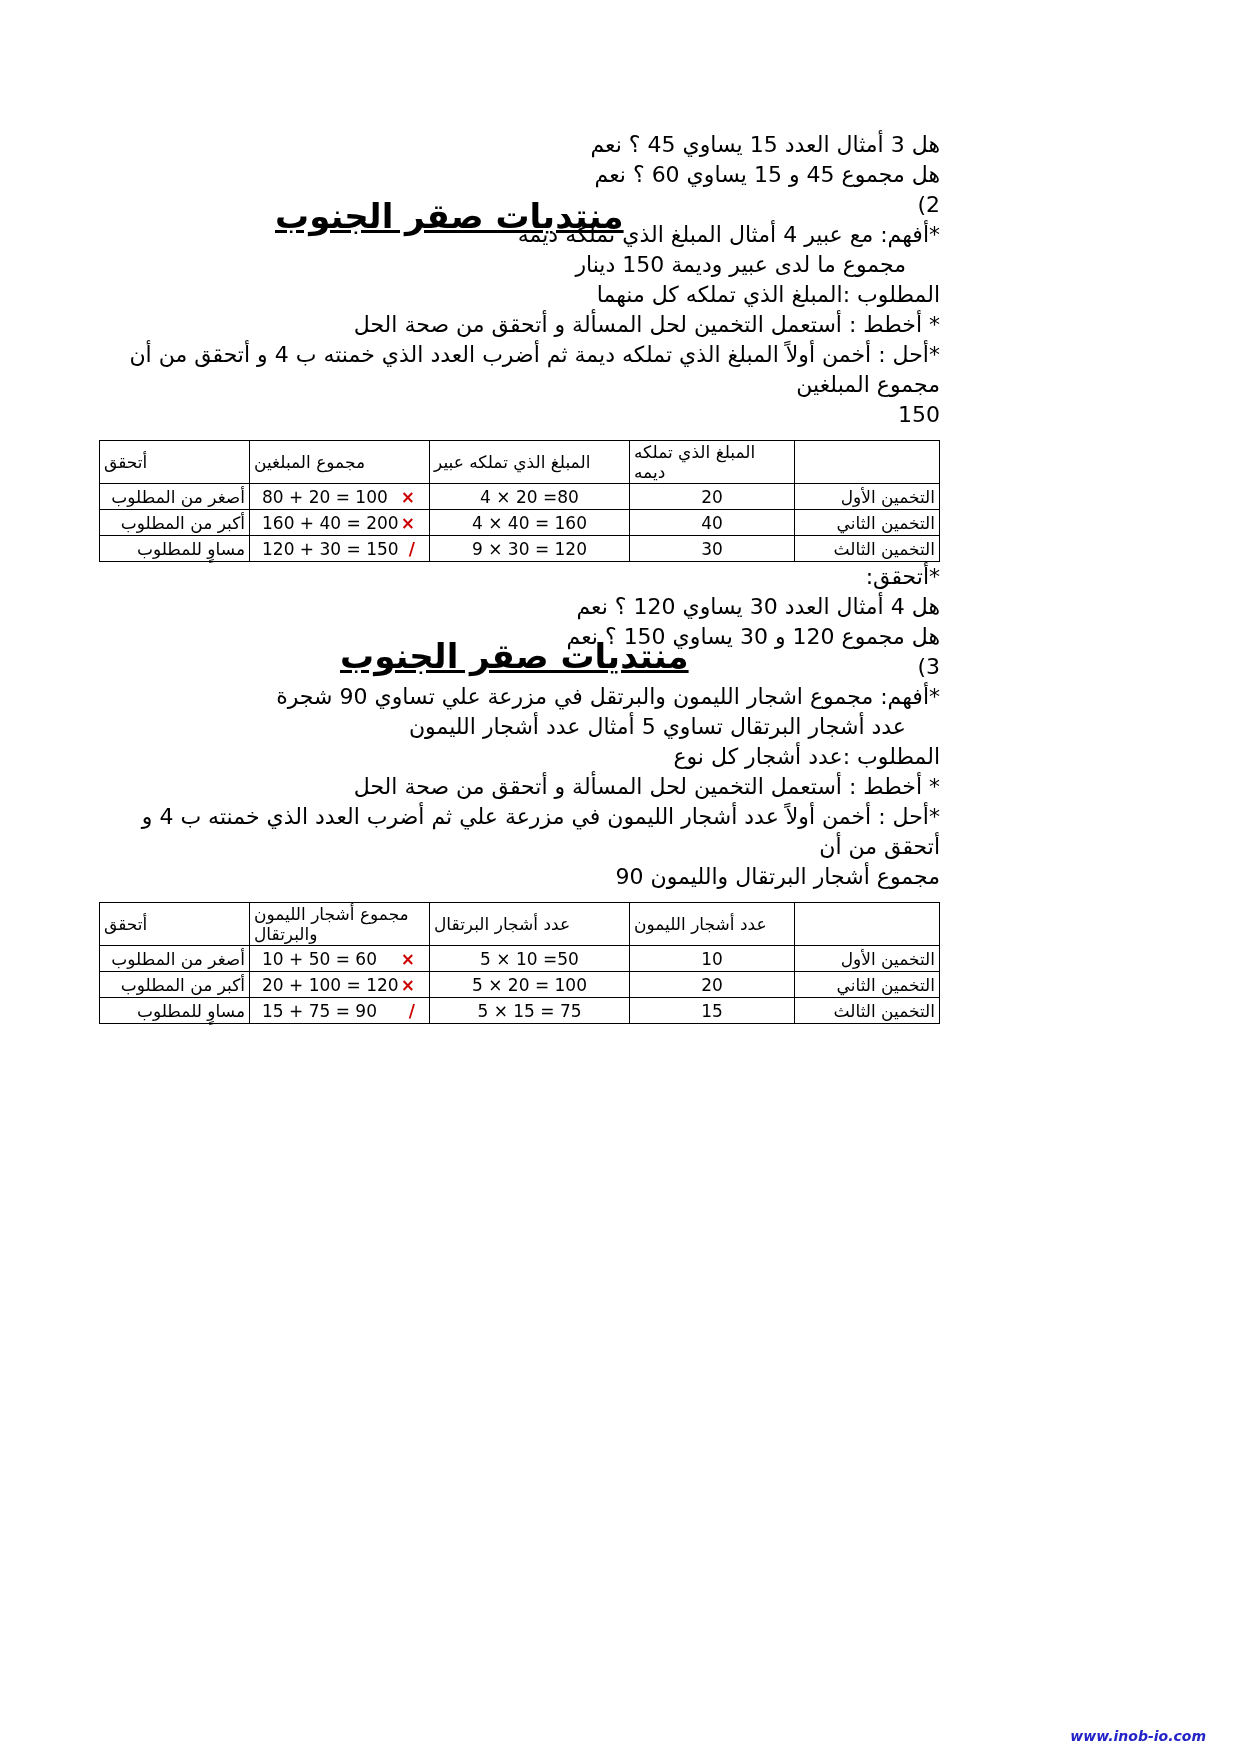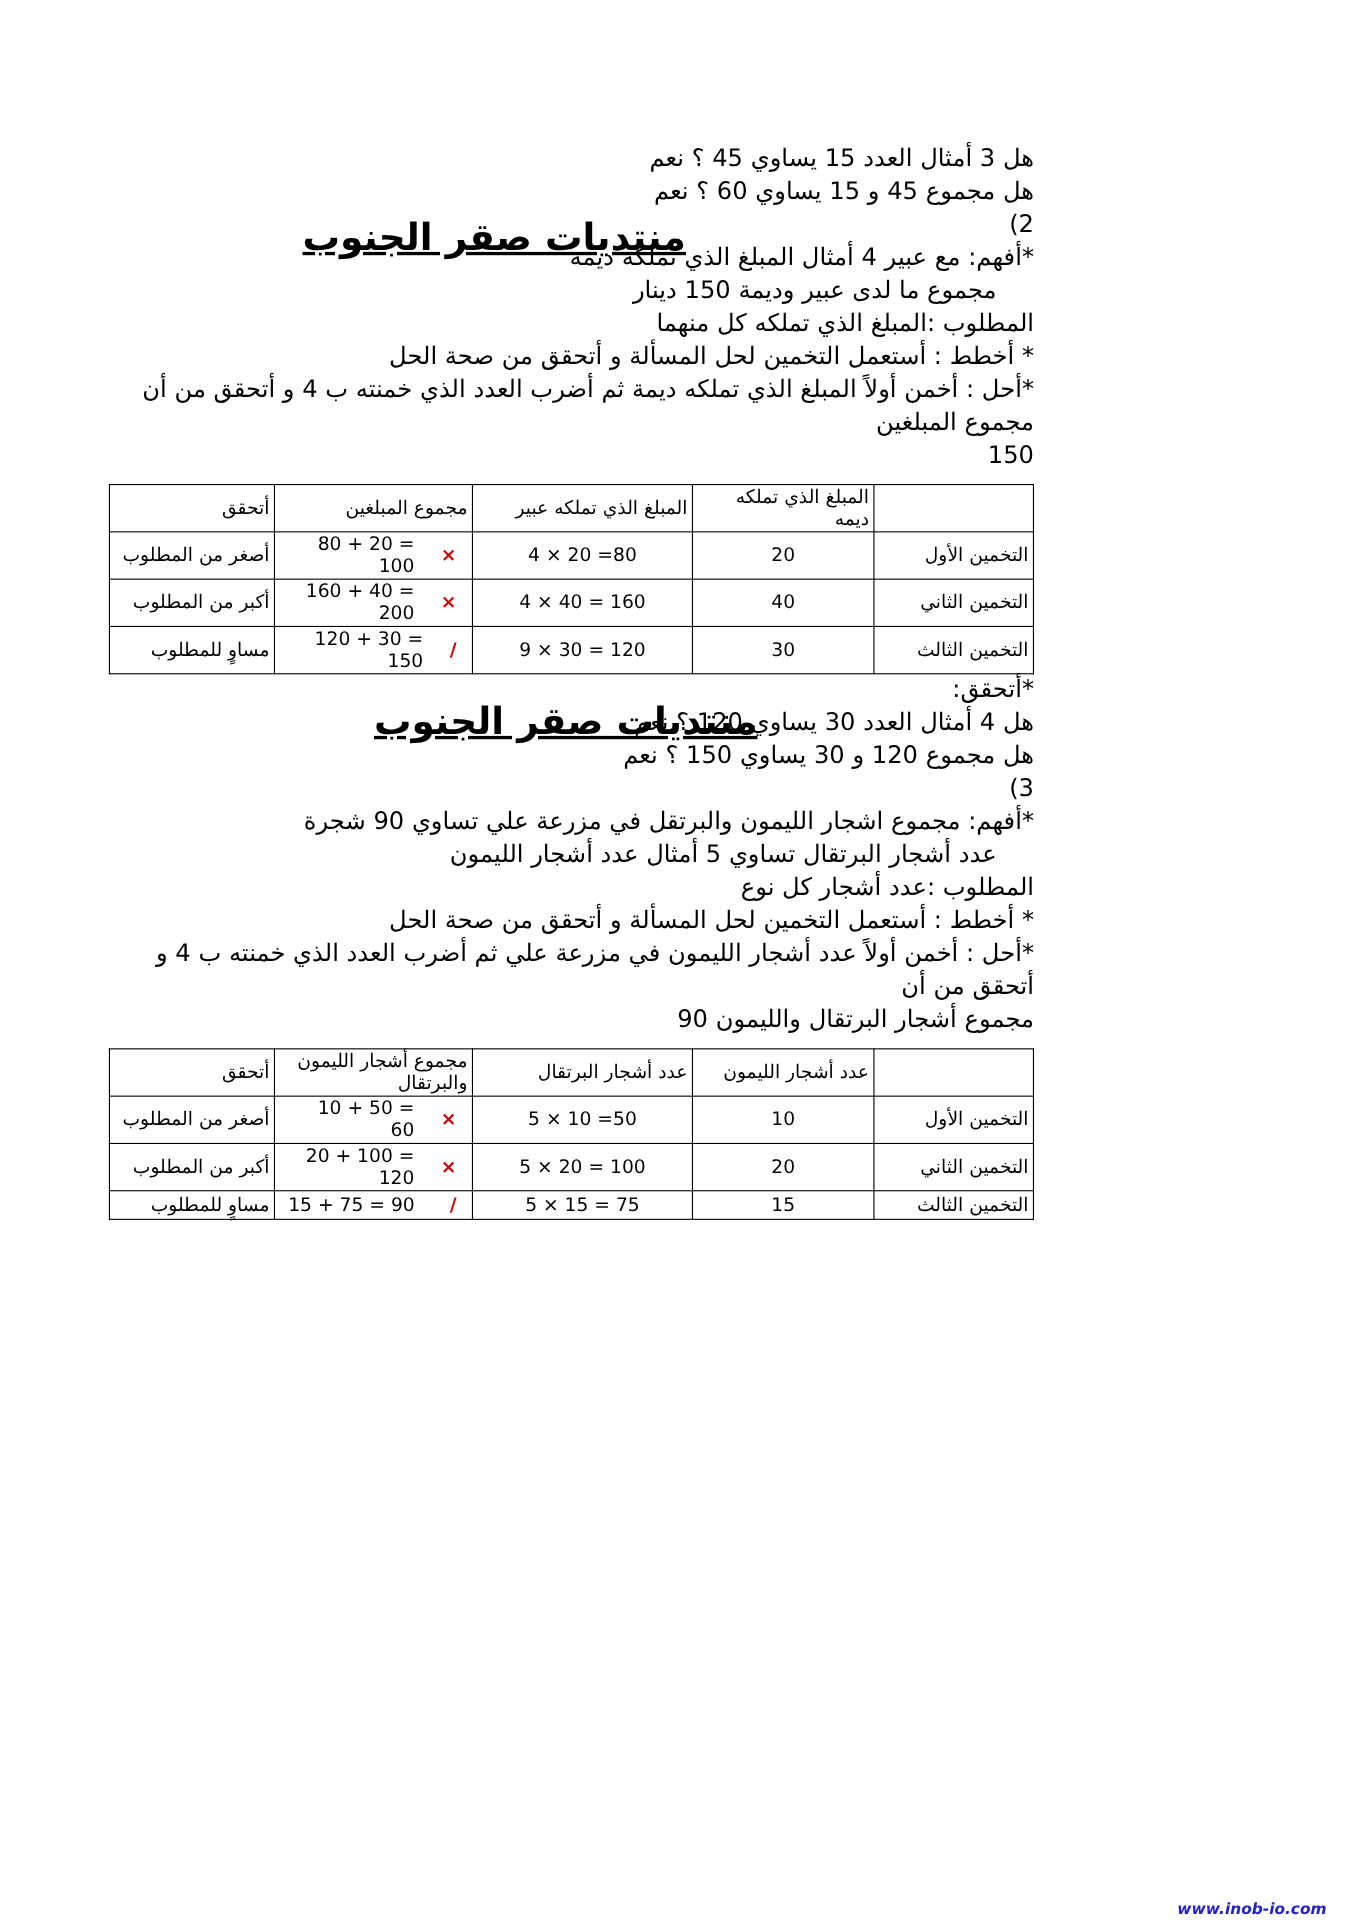--- a/index.html
+++ b/index.html
@@ -43,33 +43,32 @@
     table-layout: fixed;
   }
   table.guess th, table.guess td {
     border: 1px solid #000000;
     font-size: 17px;
     font-weight: normal;
     height: 26px;
     padding: 1px 4px;
     vertical-align: middle;
   }
-  table.guess th { text-align: right; }
+  table.guess th { text-align: left; }
   th.h-chk { text-align: right; padding-left: 2px; }
   td.lbl { text-align: right; padding-left: 3px; }
   td.c   { text-align: center; direction: ltr; unicode-bidi: isolate; }
   td.chk { text-align: right; }
   td.sum { padding: 1px 0; }
   .sumwrap {
     display: flex;
     direction: ltr;
     justify-content: space-between;
     align-items: center;
     padding: 0 10px 0 8px;
-    gap: 24px;
   }
   .mark { color: #cc0000; font-weight: bold; }
 
   .watermark {
     position: absolute;
     font-family: "DejaVu Sans", sans-serif;
     font-weight: bold;
     font-size: 34px;
     white-space: nowrap;
     color: #000000;

